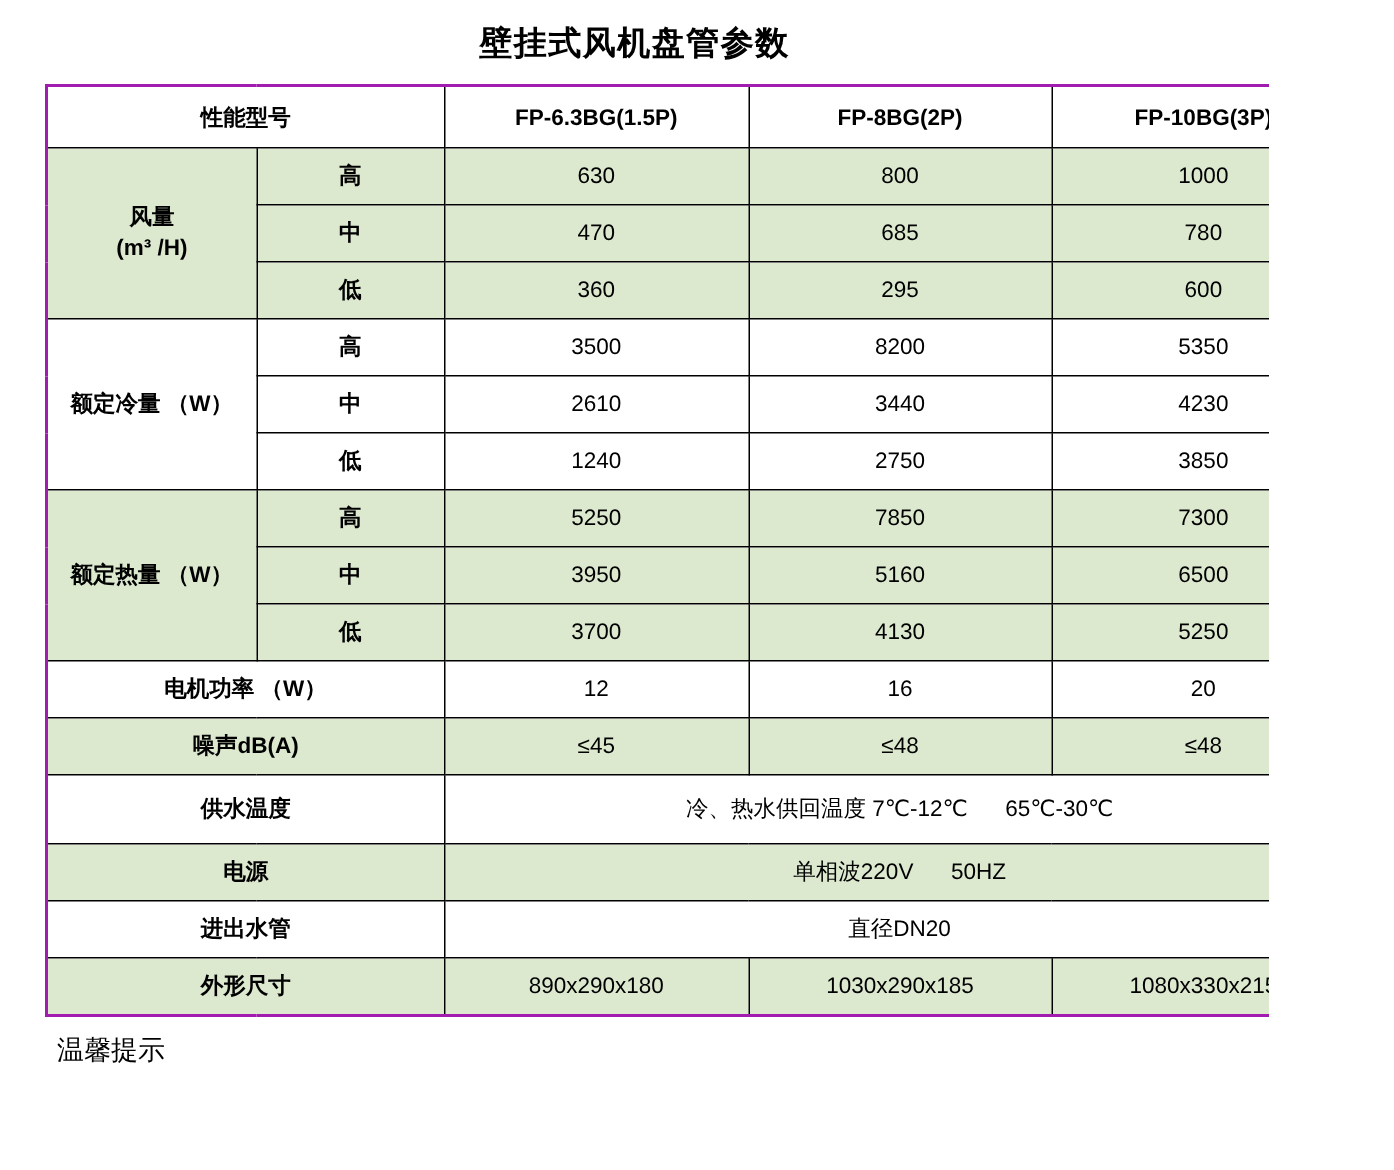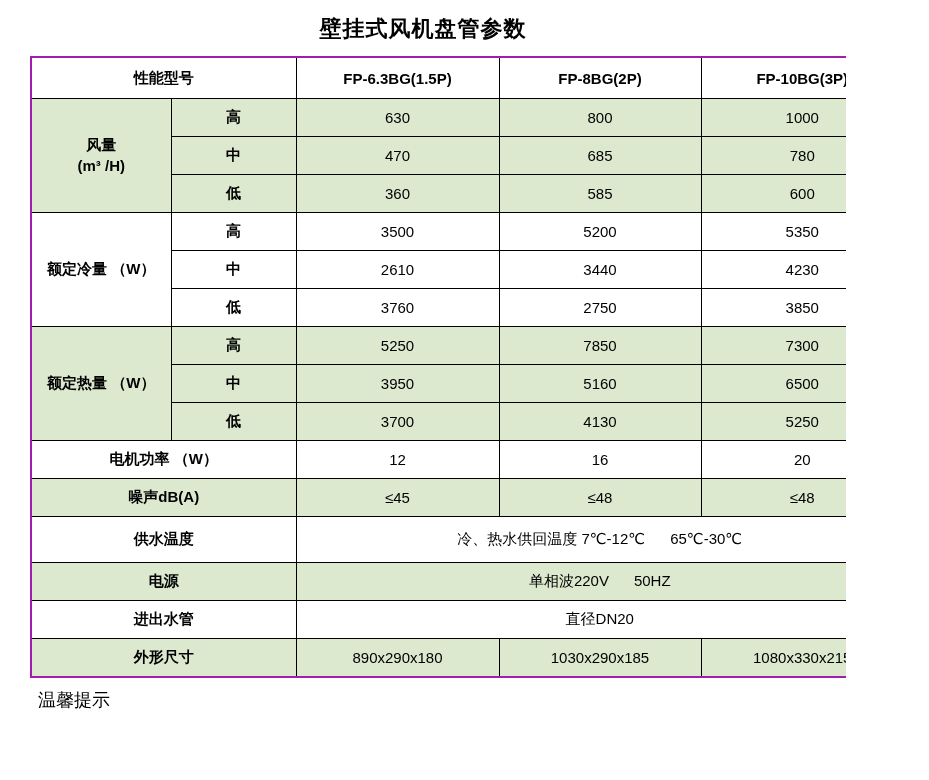--- a/index.html
+++ b/index.html
@@ -102,40 +102,40 @@
       </tr>
       <tr class="r-body green">
         <td class="lbl">中</td>
         <td class="val">470</td>
         <td class="val">685</td>
         <td class="val">780</td>
       </tr>
       <tr class="r-body green">
         <td class="lbl">低</td>
         <td class="val">360</td>
-        <td class="val">585</td>
+        <td class="val">295</td>
         <td class="val">600</td>
       </tr>
 
       <tr class="r-body white">
         <td rowspan="3" class="lbl group-lbl">额定冷量 （W）</td>
         <td class="lbl">高</td>
         <td class="val">3500</td>
-        <td class="val">5200</td>
+        <td class="val">8200</td>
         <td class="val">5350</td>
       </tr>
       <tr class="r-body white">
         <td class="lbl">中</td>
         <td class="val">2610</td>
         <td class="val">3440</td>
         <td class="val">4230</td>
       </tr>
       <tr class="r-body white">
         <td class="lbl">低</td>
-        <td class="val">3760</td>
+        <td class="val">1240</td>
         <td class="val">2750</td>
         <td class="val">3850</td>
       </tr>
 
       <tr class="r-body green">
         <td rowspan="3" class="lbl group-lbl">额定热量 （W）</td>
         <td class="lbl">高</td>
         <td class="val">5250</td>
         <td class="val">7850</td>
         <td class="val">7300</td>

